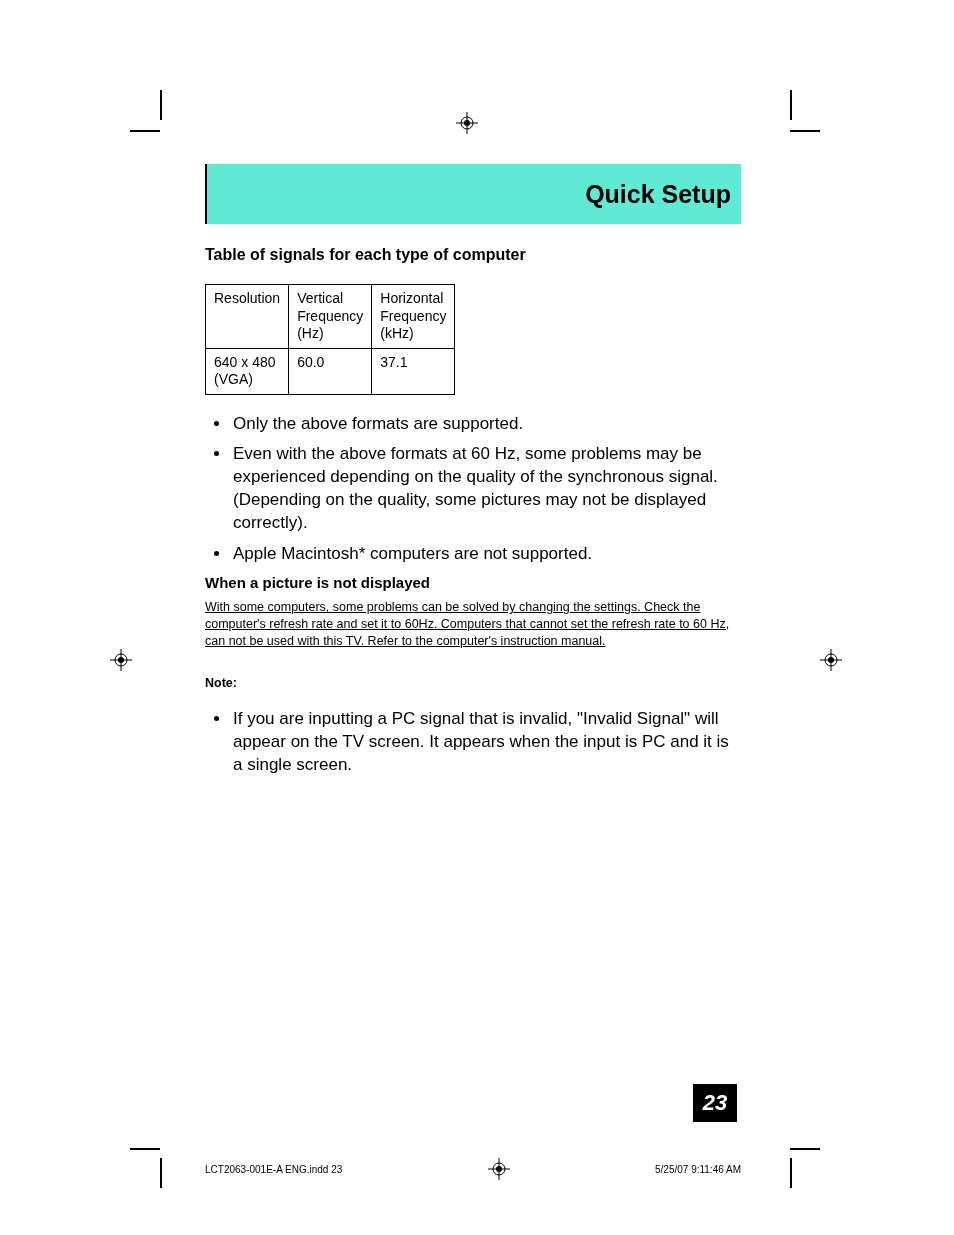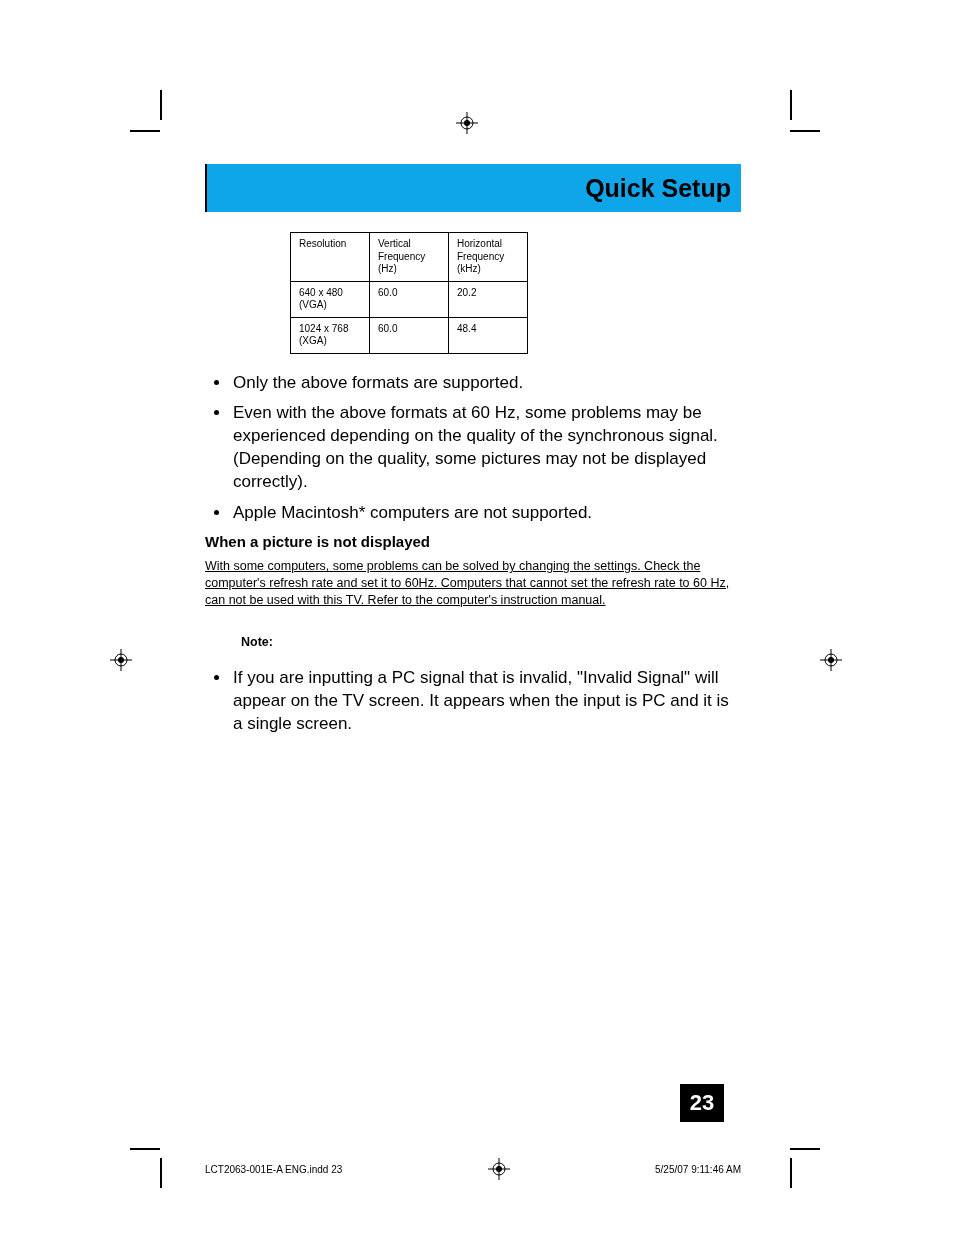--- a/index.html
+++ b/index.html
@@ -52,23 +52,23 @@
   .reg-right { left: 820px; top: 649px; }
 
   .content {
     position: absolute;
     left: 205px;
     top: 164px;
     width: 536px;
   }
 
   .header-band {
-    background: #0ea5e9;
+    background: #5eead4;
     border-left: 2.5px solid #000;
-    height: 48px;
+    height: 60px;
     display: flex;
     align-items: center;
     justify-content: flex-end;
     padding-right: 10px;
     box-sizing: border-box;
   }
   .header-title {
     font-size: 25px;
     font-weight: bold;
     font-family: Arial, Helvetica, sans-serif;
@@ -82,22 +82,21 @@
   }
   .sub-title {
     font-size: 15px;
     font-weight: bold;
     margin-top: 6px;
   }
 
   table.signals {
     border-collapse: collapse;
     margin-top: 20px;
-    margin-left: 85px;
-    font-size: 10px;
+    font-size: 14px;
   }
   table.signals td {
     border: 1px solid #000;
     padding: 5px 8px;
     vertical-align: top;
     width: 62px;
     line-height: 1.25;
   }
 
   ul.bullets {
@@ -111,33 +110,33 @@
   .para {
     font-size: 12.5px;
     line-height: 1.35;
     margin-top: 8px;
     text-decoration: underline;
   }
   .note-label {
     font-size: 12.5px;
     font-weight: bold;
     margin-top: 26px;
-    margin-left: 36px;
   }
 
   .page-num {
     position: absolute;
-    right: 17px;
+    right: 4px;
     top: 920px;
     width: 44px; height: 38px;
     background: #000;
     color: #fff;
     font-size: 22px;
     font-weight: bold;
     display:flex; align-items:center; justify-content:center;
+    font-style: italic;
     font-family: Arial, Helvetica, sans-serif;
   }
 
   .footer {
     position: absolute;
     left: 205px;
     top: 1158px;
     width: 536px;
     font-size: 10px;
     display: flex;
@@ -191,37 +190,33 @@
         <line x1="11" y1="0" x2="11" y2="22" stroke="#000" stroke-width="1"></line>
         <line x1="0" y1="11" x2="22" y2="11" stroke="#000" stroke-width="1"></line>
       </svg>
   </div>
 
   <div class="content">
     <div class="header-band">
       <span class="header-title">Quick Setup</span>
     </div>
 
+    <div class="sec-title">Table of signals for each type of computer</div>
 
     <table class="signals">
       <tbody>
           <tr>
         <td>Resolution</td>
         <td>Vertical Frequency (Hz)</td>
         <td>Horizontal Frequency (kHz)</td>
       </tr>
       <tr>
         <td>640 x 480 (VGA)</td>
         <td>60.0</td>
-        <td>20.2</td>
-      </tr>
-      <tr>
-        <td>1024 x 768 (XGA)</td>
-        <td>60.0</td>
-        <td>48.4</td>
+        <td>37.1</td>
       </tr>
     </tbody>
       </table>
 
     <ul class="bullets">
       <li>Only the above formats are supported.</li>
       <li>Even with the above formats at 60 Hz, some problems may be experienced depending on the quality of the synchronous signal.  (Depending on the quality, some pictures may not be displayed correctly).</li>
       <li>Apple Macintosh* computers are not supported.</li>
     </ul>
 

